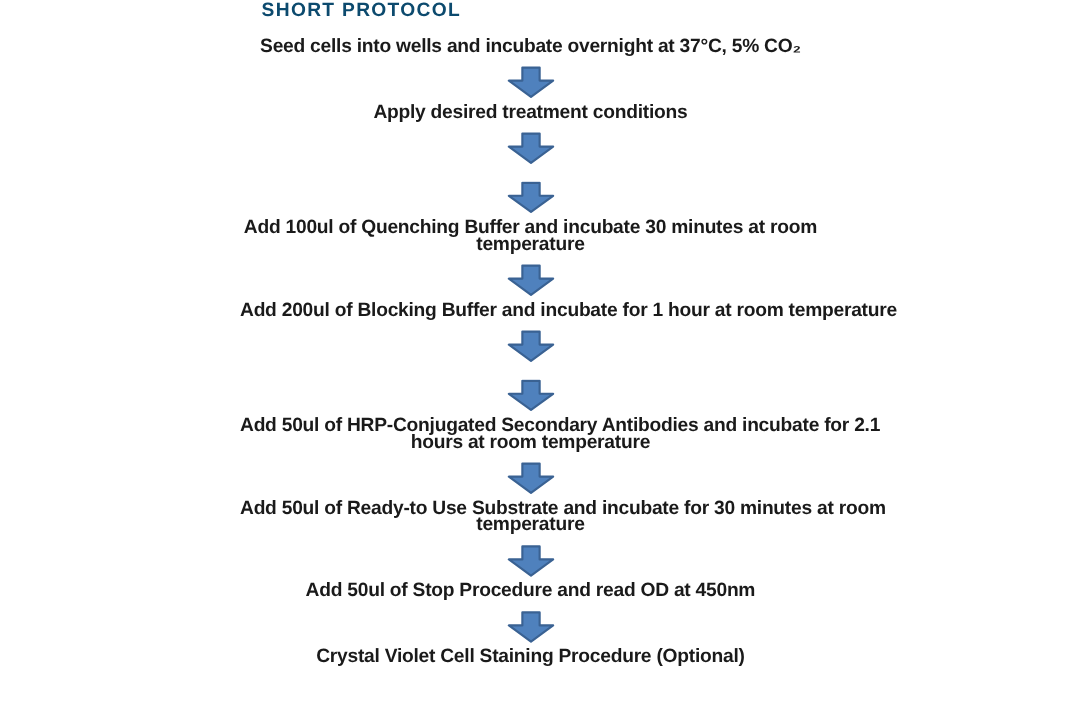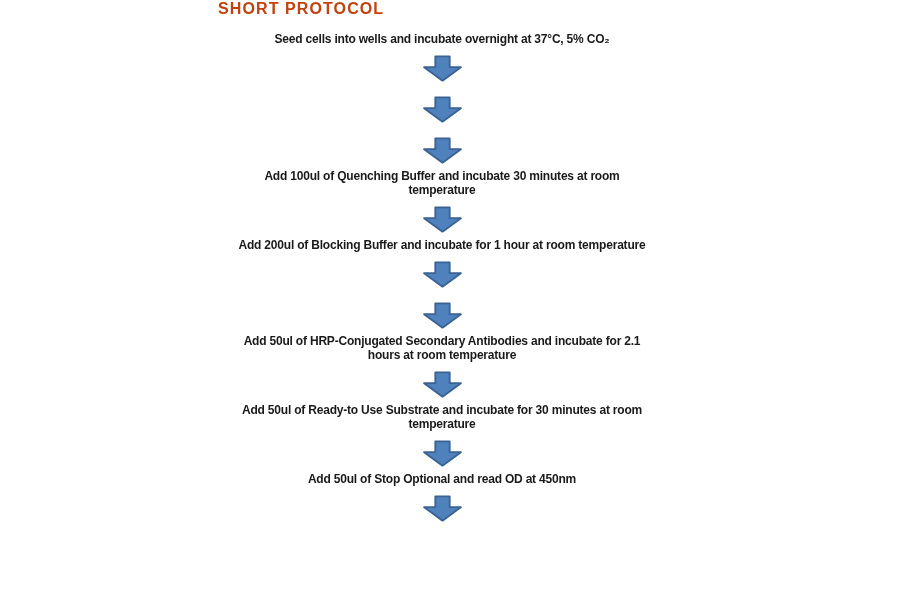--- a/index.html
+++ b/index.html
@@ -15,36 +15,36 @@
     overflow: hidden;
   }
   .title {
     position: absolute;
     left: 218px;
     top: 0px;
     margin: 0;
     font-size: 16px;
     font-weight: 700;
     letter-spacing: 1.1px;
-    color: #c2410c;
+    color: #0c4a6e;
   }
   .flow {
     position: absolute;
     left: 200px;
     top: 32px;
     width: 484px;
     display: flex;
     flex-direction: column;
     align-items: center;
   }
   .step {
     width: 100%;
     text-align: center;
     font-weight: 700;
-    font-size: 12px;
+    font-size: 16px;
     line-height: 14px;
     letter-spacing: -0.2px;
     color: #1a1a1a;
     white-space: pre;
   }
   .arrow {
     width: 41px;
     height: 27px;
     flex: none;
     margin: 9px 0 5px 0;
@@ -61,20 +61,21 @@
 <h1 class="title">SHORT PROTOCOL</h1>
 
 <div class="flow">
 
   <div class="step">Seed cells into wells and incubate overnight at 37°C, 5% CO₂</div>
 
   <svg class="arrow" viewBox="0 0 44 30" aria-hidden="true">
     <path d="M14 1.5 H30 V13.5 H42.5 L22 28.5 L1.5 13.5 H14 Z" fill="#4f81bd"></path>
   </svg>
 
+  <div class="step">Apply desired treatment conditions</div>
 
   <svg class="arrow" viewBox="0 0 44 30" aria-hidden="true">
     <path d="M14 1.5 H30 V13.5 H42.5 L22 28.5 L1.5 13.5 H14 Z" fill="#4f81bd"></path>
   </svg>
 
 
   <svg class="arrow" viewBox="0 0 44 30" aria-hidden="true">
     <path d="M14 1.5 H30 V13.5 H42.5 L22 28.5 L1.5 13.5 H14 Z" fill="#4f81bd"></path>
   </svg>
 
@@ -103,20 +104,21 @@
     <path d="M14 1.5 H30 V13.5 H42.5 L22 28.5 L1.5 13.5 H14 Z" fill="#4f81bd"></path>
   </svg>
 
   <div class="step">Add 50ul of Ready-to Use Substrate and incubate for 30 minutes at room
 temperature</div>
 
   <svg class="arrow" viewBox="0 0 44 30" aria-hidden="true">
     <path d="M14 1.5 H30 V13.5 H42.5 L22 28.5 L1.5 13.5 H14 Z" fill="#4f81bd"></path>
   </svg>
 
-  <div class="step">Add 50ul of Stop Optional and read OD at 450nm</div>
+  <div class="step">Add 50ul of Stop Procedure and read OD at 450nm</div>
 
   <svg class="arrow" viewBox="0 0 44 30" aria-hidden="true">
     <path d="M14 1.5 H30 V13.5 H42.5 L22 28.5 L1.5 13.5 H14 Z" fill="#4f81bd"></path>
   </svg>
 
+  <div class="step">Crystal Violet Cell Staining Procedure (Optional)</div>
 
 </div>
 
 </body></html>

